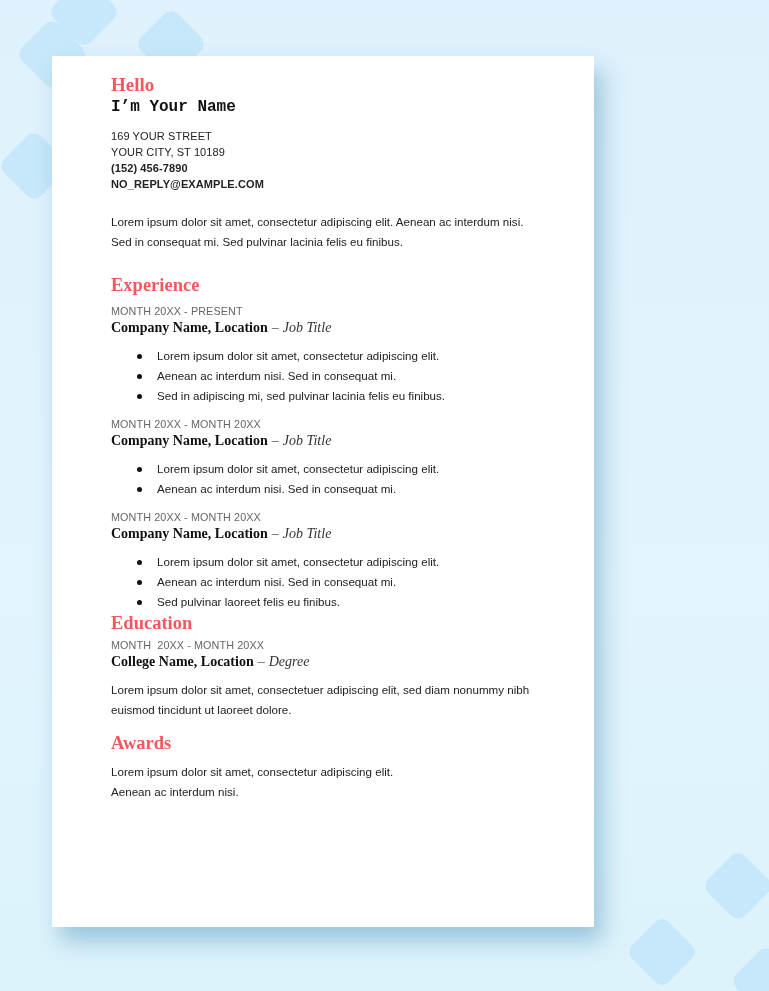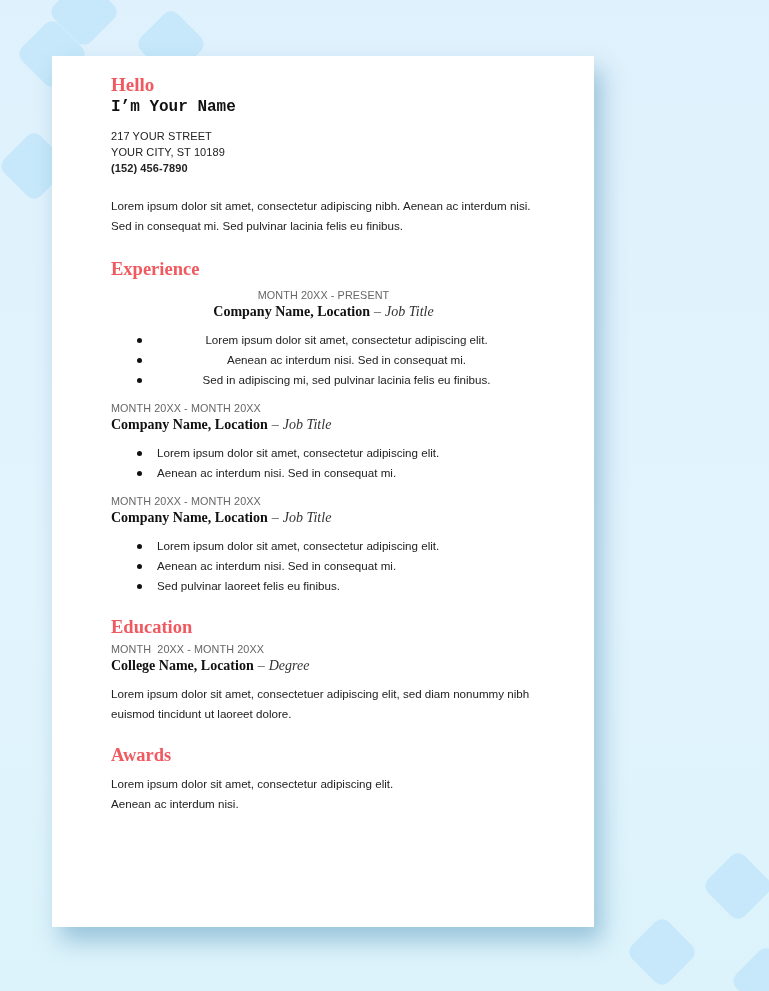--- a/index.html
+++ b/index.html
@@ -105,33 +105,34 @@
 <div class="bg-shape" style="left:8px; top:140px;"></div>
 <div class="bg-shape" style="left:636px; top:926px;"></div>
 <div class="bg-shape" style="left:712px; top:860px;"></div>
 <div class="bg-shape" style="left:740px; top:955px;"></div>
 
 <div class="page">
 
   <div>
     <div class="hello">Hello</div>
     <div class="name">I’m Your Name</div>
-    <div class="contact-line">217 YOUR STREET</div>
+    <div class="contact-line">169 YOUR STREET</div>
     <div class="contact-line">YOUR CITY, ST 10189</div>
     <div class="contact-line bold">(152) 456-7890</div>
+    <div class="contact-line bold">NO_REPLY@EXAMPLE.COM</div>
   </div>
 
   <div style="margin-top:20px;">
-    <div class="para" style="margin-top:8px;">Lorem ipsum dolor sit amet, consectetur adipiscing nibh. Aenean ac interdum nisi. Sed in consequat mi. Sed pulvinar lacinia felis eu finibus.</div>
+    <div class="para" style="margin-top:8px;">Lorem ipsum dolor sit amet, consectetur adipiscing elit. Aenean ac interdum nisi. Sed in consequat mi. Sed pulvinar lacinia felis eu finibus.</div>
   </div>
 
   <div style="margin-top:22px;">
     <div class="section-title">Experience</div>
 
-    <div style="margin-top:8px;text-align:center;">
+    <div style="margin-top:8px;">
       <div class="date">MONTH 20XX - PRESENT</div>
       <div class="role">
         <span class="org">Company Name, Location</span><span class="dash">–</span><span class="title">Job Title</span>
       </div>
       <ul class="bullets">
         <li>Lorem ipsum dolor sit amet, consectetur adipiscing elit.</li>
         <li>Aenean ac interdum nisi. Sed in consequat mi.</li>
         <li>Sed in adipiscing mi, sed pulvinar lacinia felis eu finibus.</li>
       </ul>
     </div>
@@ -153,28 +154,28 @@
         <span class="org">Company Name, Location</span><span class="dash">–</span><span class="title">Job Title</span>
       </div>
       <ul class="bullets">
         <li>Lorem ipsum dolor sit amet, consectetur adipiscing elit.</li>
         <li>Aenean ac interdum nisi. Sed in consequat mi.</li>
         <li>Sed pulvinar laoreet felis eu finibus.</li>
       </ul>
     </div>
   </div>
 
-  <div style="margin-top:20px;">
+  <div style="">
     <div class="section-title">Education</div>
     <div class="date" style="margin-top:4px; white-space:pre;">MONTH  20XX - MONTH 20XX</div>
     <div class="role">
       <span class="org">College Name, Location</span><span class="dash">–</span><span class="title">Degree</span>
     </div>
     <div class="para" style="margin-top:8px;">Lorem ipsum dolor sit amet, consectetuer adipiscing elit, sed diam nonummy nibh euismod tincidunt ut laoreet dolore.</div>
   </div>
 
-  <div style="margin-top:20px;">
+  <div style="margin-top:12px;">
     <div class="section-title">Awards</div>
     <div class="para" style="margin-top:8px;">Lorem ipsum dolor sit amet, consectetur adipiscing elit.</div>
     <div class="para">Aenean ac interdum nisi.</div>
   </div>
 
 </div>
 
 </body></html>

